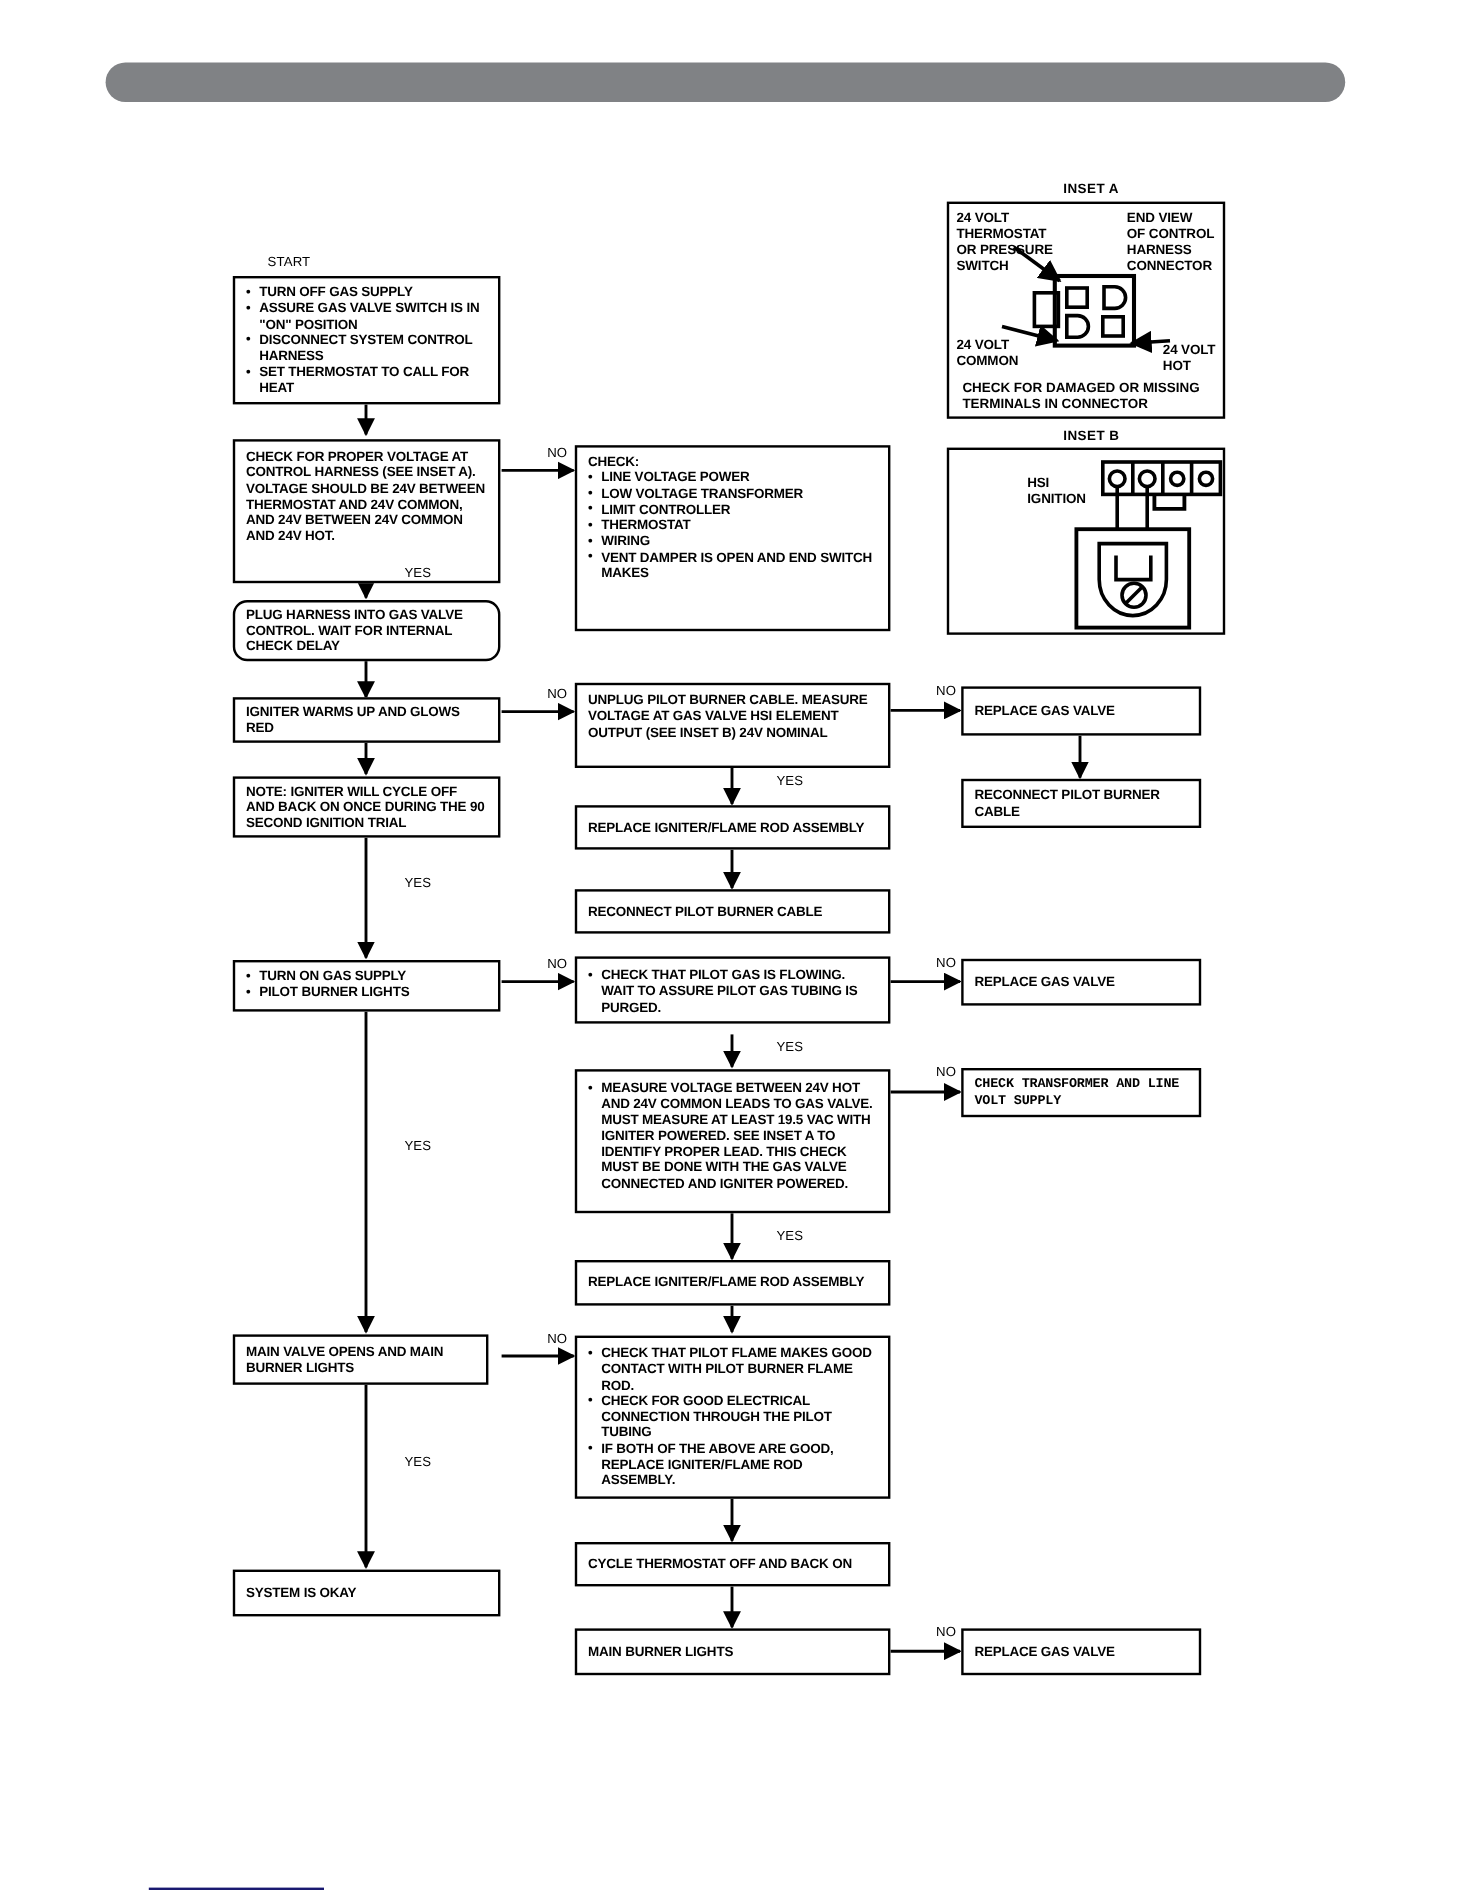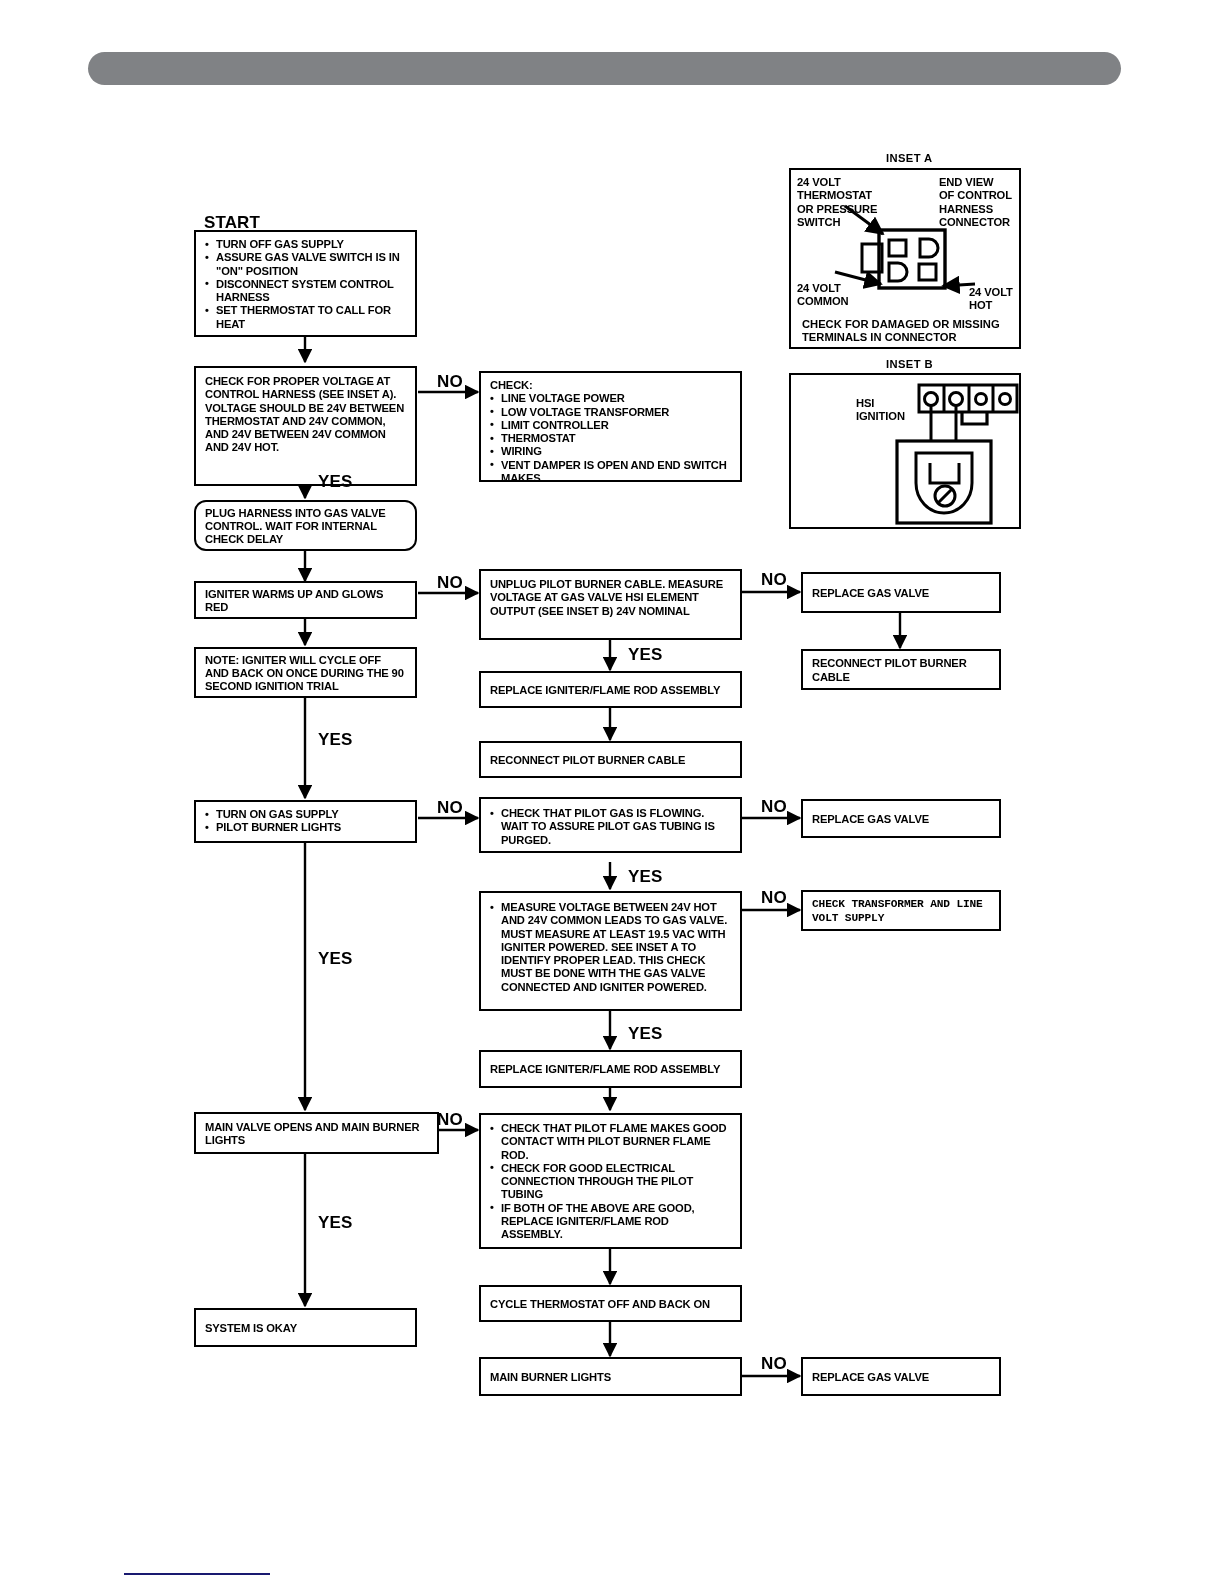--- a/index.html
+++ b/index.html
@@ -50,23 +50,24 @@
   }
   ul.bl > li:before{
     content:"\2022";
     position:absolute;left:0px;top:-0.5px;
     font-size:11px;line-height:13.3px;
   }
 
   
   .lbl{
     position:absolute;
-    font-size:17px;font-weight:bold;color:#000;
+    font-size:11px;font-weight:normal;color:#000;
     letter-spacing:0.1px;
     white-space:nowrap;
+    margin-left:19px;
   }
 
   
   .inset-title{
     position:absolute;font-size:11.2px;font-weight:bold;color:#000;
     letter-spacing:0.4px;
   }
   .inset-panel{
     position:absolute;box-sizing:border-box;
     border:2.2px solid #000;background:#fff;
@@ -169,29 +170,29 @@
 
   <div class="box" style="left:194px;top:800px;width:223px;height:43px;padding-top:6px;">
     <ul class="bl">
       <li>TURN ON GAS SUPPLY</li>
       <li>PILOT BURNER LIGHTS</li>
     </ul>
   </div>
 
   <div class="lbl" style="left:318px;top:949px;">YES</div>
 
-  <div class="box vcenter" style="left:194px;top:1112px;width:245px;height:42px;">MAIN VALVE OPENS AND MAIN BURNER LIGHTS</div>
+  <div class="box vcenter" style="left:194px;top:1112px;width:213px;height:42px;">MAIN VALVE OPENS AND MAIN BURNER LIGHTS</div>
 
   <div class="lbl" style="left:318px;top:1213px;">YES</div>
 
   <div class="box vcenter" style="left:194px;top:1308px;width:223px;height:39px;">SYSTEM IS OKAY</div>
 
   <div class="lbl" style="left:437px;top:372px;">NO</div>
 
-  <div class="box" style="left:479px;top:371px;width:263px;height:111px;padding-top:6px;">
+  <div class="box" style="left:479px;top:371px;width:263px;height:155px;padding-top:6px;">
     <div style="margin-bottom:0px;">CHECK:</div>
     <ul class="bl">
       <li>LINE VOLTAGE POWER</li>
       <li>LOW VOLTAGE TRANSFORMER</li>
       <li>LIMIT CONTROLLER</li>
       <li>THERMOSTAT</li>
       <li>WIRING</li>
       <li>VENT DAMPER IS OPEN AND END SWITCH MAKES</li>
     </ul>
   </div>

